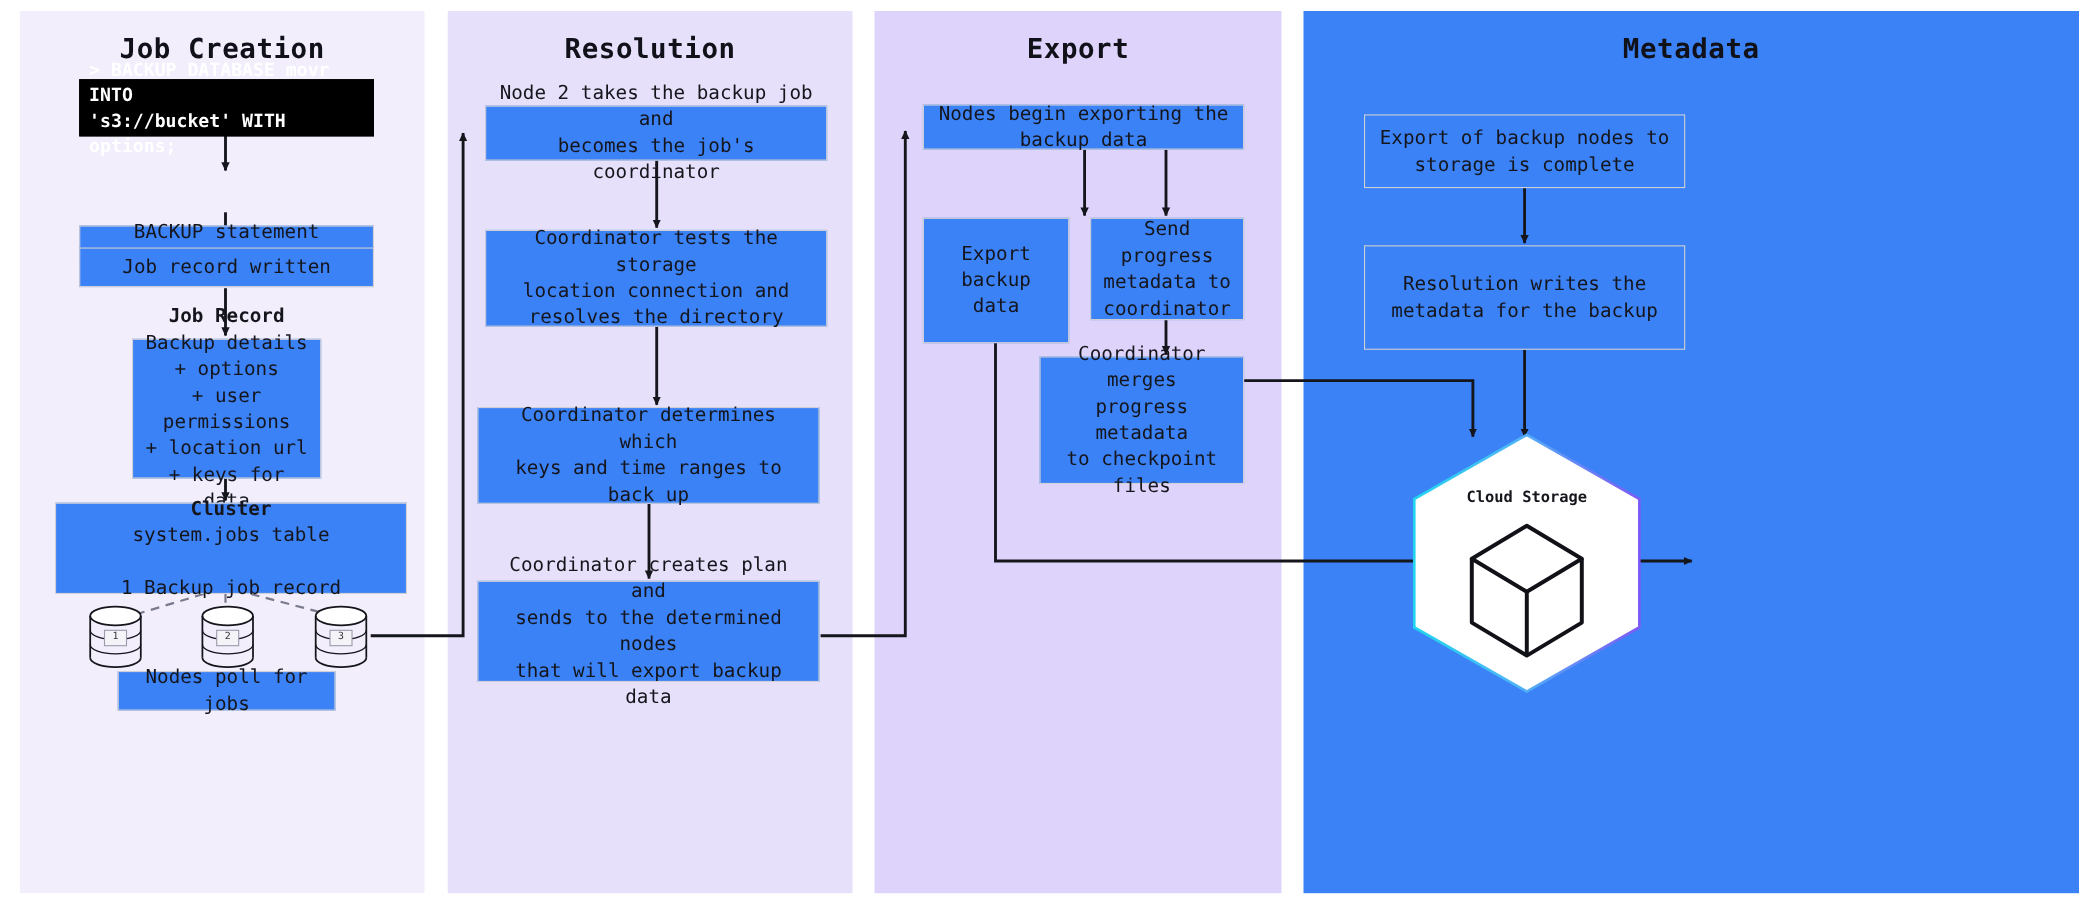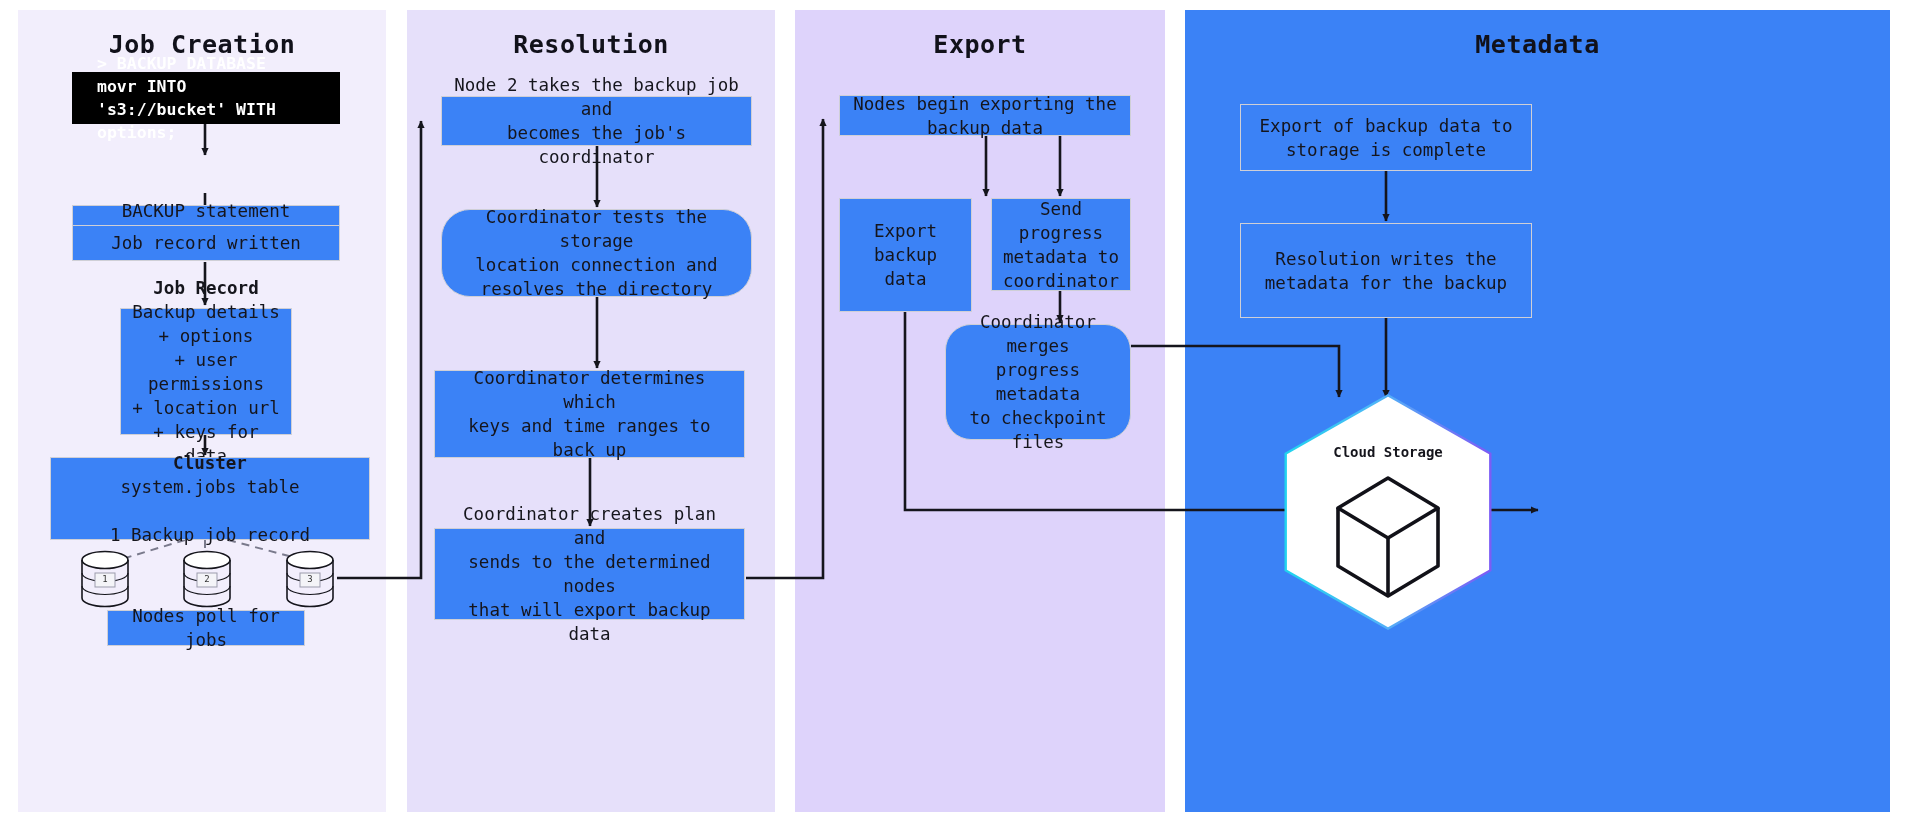--- a/index.html
+++ b/index.html
@@ -12,21 +12,21 @@
              font-family:"DejaVu Sans Mono","Liberation Mono",monospace;
              font-weight:bold;font-size:25px;color:#11111a;letter-spacing:.5px;}
 
   .node{position:absolute;background:#3b82f6;border:1px solid #cfcfd6;
         box-sizing:border-box;display:flex;align-items:center;justify-content:center;
         text-align:center;font-size:17.5px;line-height:24px;color:#15151c;
         font-family:"DejaVu Sans Mono","Liberation Mono",monospace;
         padding:6px 10px;}
   .node.term{background:#000000;border:1px solid #000;color:#ffffff;
              font-weight:bold;text-align:left;justify-content:flex-start;
-             font-size:16.5px;line-height:23px;padding:6px 24px;}
+             font-size:16.5px;line-height:23px;padding:6px 8px;}
   .node .hd{display:block;font-weight:bold;}
   .node .inner{display:block;width:100%;}
 
   svg.wires{position:absolute;left:0;top:0;width:1908px;height:822px;
             pointer-events:none;overflow:visible;}
 
   .hex-wrap{position:absolute;}
   .hexlabel{position:absolute;left:0;right:0;top:46px;text-align:center;
             font-weight:bold;font-size:14px;color:#15151c;
             font-family:"DejaVu Sans Mono","Liberation Mono",monospace;}
@@ -187,21 +187,21 @@
     <span>Nodes poll for jobs</span>
   </div>
 
   <div class="node" style="left:441px;top:96px;width:311px;height:50px;">
     <span class="inner">
       <span>Node 2 takes the backup job and</span><br>
       <span>becomes the job's coordinator</span>
     </span>
   </div>
 
-  <div class="node" style="left:441px;top:209px;width:311px;height:88px;border-radius:29px;">
+  <div class="node" style="left:441px;top:209px;width:311px;height:88px;">
     <span class="inner">
       <span>Coordinator tests the storage</span><br>
       <span>location connection and</span><br>
       <span>resolves the directory</span>
     </span>
   </div>
 
   <div class="node" style="left:434px;top:370px;width:311px;height:88px;">
     <span class="inner">
       <span>Coordinator determines which</span><br>
@@ -232,32 +232,32 @@
   </div>
 
   <div class="node" style="left:991px;top:198px;width:140px;height:93px;">
     <span class="inner">
       <span>Send progress</span><br>
       <span>metadata to</span><br>
       <span>coordinator</span>
     </span>
   </div>
 
-  <div class="node" style="left:945px;top:324px;width:186px;height:116px;border-radius:26px;">
+  <div class="node" style="left:945px;top:324px;width:186px;height:116px;">
     <span class="inner">
       <span>Coordinator merges</span><br>
       <span>progress metadata</span><br>
       <span>to checkpoint</span><br>
       <span>files</span>
     </span>
   </div>
 
   <div class="node" style="left:1240px;top:104px;width:292px;height:67px;">
     <span class="inner">
-      <span>Export of backup data to</span><br>
+      <span>Export of backup nodes to</span><br>
       <span>storage is complete</span>
     </span>
   </div>
 
   <div class="node" style="left:1240px;top:223px;width:292px;height:95px;">
     <span class="inner">
       <span>Resolution writes the</span><br>
       <span>metadata for the backup</span>
     </span>
   </div>

